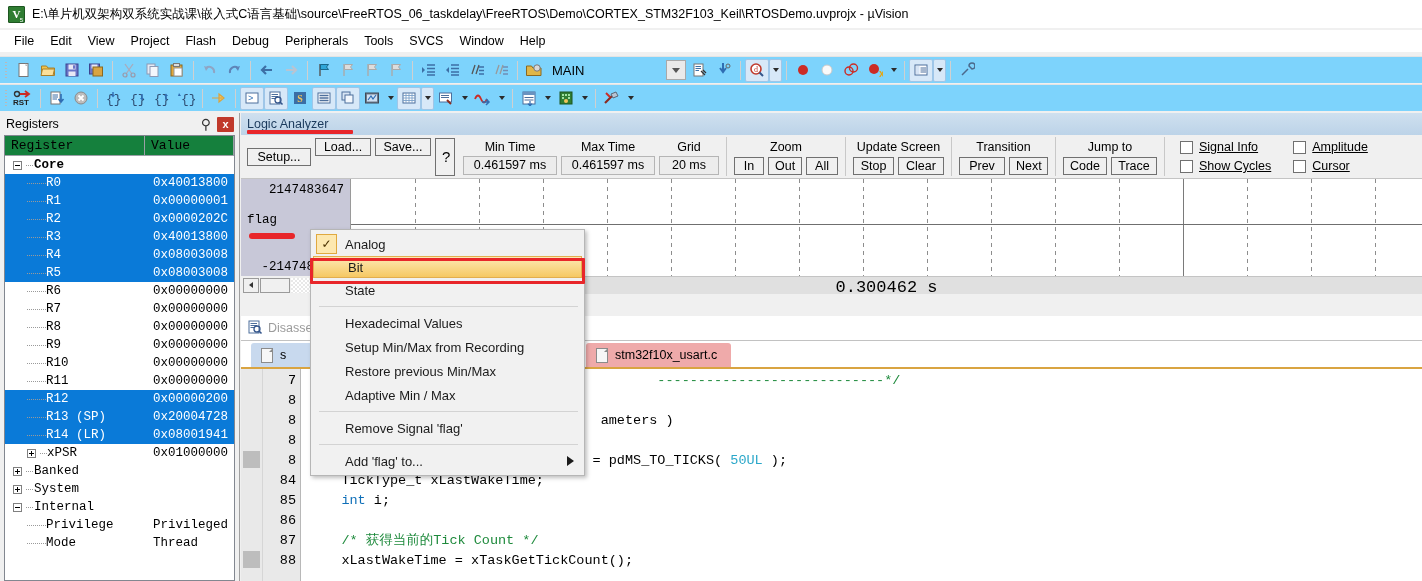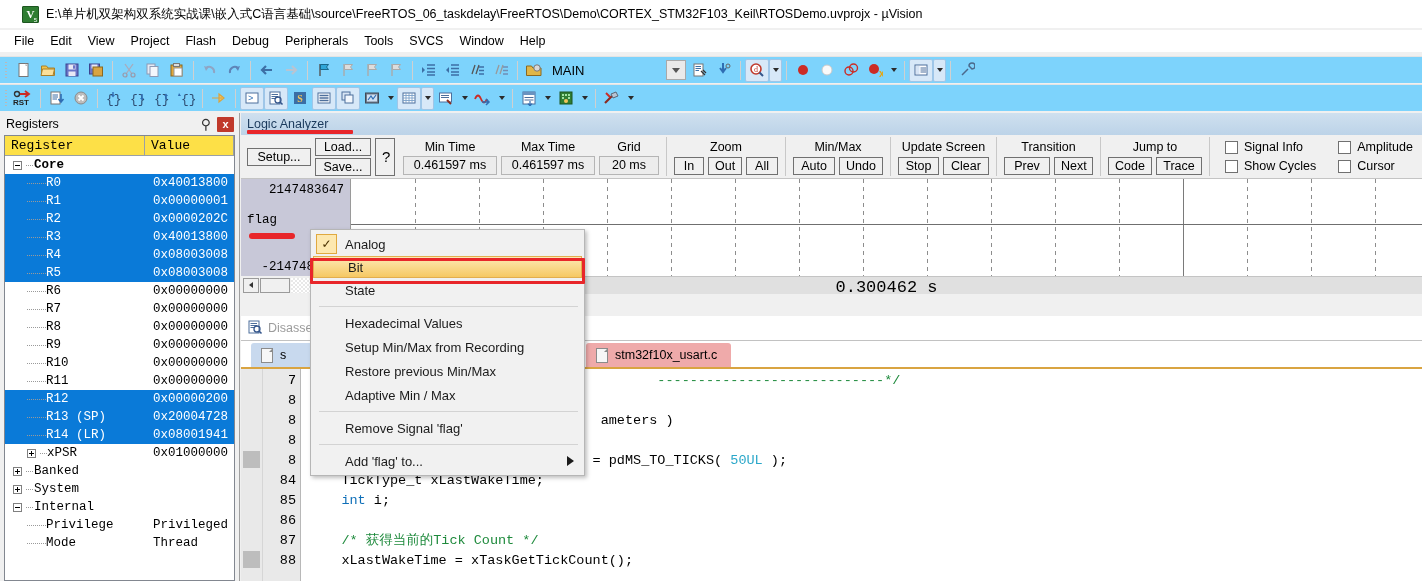--- a/index.html
+++ b/index.html
@@ -12,21 +12,21 @@
     font-size: 12px;
     -webkit-font-smoothing: antialiased;
   }
   #app { position: relative; width: 1422px; height: 581px; overflow: hidden; background: #f0f0f0; }
 
   
   .titlebar {
     position: absolute; left: 0; top: 0; width: 1422px; height: 28px;
     background: #ffffff;
     display: flex; align-items: center;
-    padding-left: 22px;
+    padding-left: 8px;
   }
   .title-icon {
     width: 17px; height: 17px; margin-right: 7px;
     background: #2f7d32;
     border: 1px solid #1d5620;
     position: relative; flex: 0 0 auto;
     border-radius: 1px;
     display: flex; align-items: center; justify-content: center;
   }
   .title-icon::before {
@@ -119,21 +119,21 @@
     display: flex; align-items: center; justify-content: center;
     color: #fff; font-size: 11px; font-weight: bold; border-radius: 1px;
   }
   .reg-table {
     position: absolute; left: 4px; top: 22px; right: 4px; bottom: 0;
     background: #fff; border: 1px solid #828790;
     overflow: hidden;
     font-family: "Liberation Mono", "DejaVu Sans Mono", monospace;
     font-size: 12.5px;
   }
-  .reg-thead { display: flex; height: 20px; background: #fde047; border-bottom: 1px solid #9aa0a6; }
+  .reg-thead { display: flex; height: 20px; background: #15803d; border-bottom: 1px solid #9aa0a6; }
   .reg-th {
     height: 19px; display: flex; align-items: center; padding-left: 6px;
     border-right: 1px solid #9aa0a6; color: #000;
     font-family: "Liberation Mono", monospace; font-size: 13px;
   }
   .reg-th.c1 { width: 140px; }
   .reg-th.c2 { flex: 1 1 auto; }
   .reg-row {
     display: flex; height: 18px; align-items: center; position: relative;
     white-space: nowrap;
@@ -185,21 +185,21 @@
   .la-col-label {
     font-size: 12.5px; color: #000; text-align: center; height: 18px; line-height: 18px;
     white-space: nowrap;
   }
   .la-field {
     background: #ececec; border: 1px solid #b5b5b5; height: 19px; line-height: 17px;
     font-size: 12.5px; color: #000; text-align: center; padding: 0 6px; white-space: nowrap;
     margin: 0 2px;
   }
   .la-btnrow { display: flex; justify-content: center; }
-  .la-chkgrid { display: flex; flex-direction: column; justify-content: center; gap: 5px; padding: 0 4px; }
+  .la-chkgrid { display: flex; flex-direction: column; justify-content: center; gap: 5px; padding: 0 4px; text-decoration: underline; }
   .la-chk { display: flex; align-items: center; font-size: 12.5px; color: #000; white-space: nowrap; }
   .la-chk .box {
     width: 13px; height: 13px; border: 1px solid #707070; background: #fff;
     margin-right: 6px; flex: 0 0 auto;
   }
 
   
   .la-plot { position: relative; height: 115px; background: #fff; display: flex; }
   .la-ylabels {
     width: 110px; background: #c8c8d8; position: relative; flex: 0 0 auto;
@@ -975,21 +975,21 @@
       <span class="la-title-underline"></span>
     </div>
 
     <div class="la-toolbar">
 
       <div class="lag" style="justify-content:flex-start;">
         <div style="display:flex;">
           <div style="display:flex;flex-direction:column;justify-content:center;">
             <div class="la-btn" style="width:64px;">Setup...</div>
           </div>
-          <div style="display:flex;flex-direction:column;">
+          <div style="display:flex;flex-direction:row;">
             <div class="la-btn" style="width:56px;">Load...</div>
             <div class="la-btn" style="width:56px;">Save...</div>
           </div>
           <div style="display:flex;flex-direction:column;justify-content:center;">
             <div class="la-btn" style="width:20px;height:38px;line-height:36px;font-size:15px;">?</div>
           </div>
         </div>
       </div>
 
       <div class="lag vsep" style="margin-left:4px;">
@@ -1011,27 +1011,20 @@
 
       <div class="lag vsep">
         <div class="la-col-label">Zoom</div>
         <div class="la-btnrow">
           <div class="la-btn" style="width:30px;">In</div>
           <div class="la-btn" style="width:34px;">Out</div>
           <div class="la-btn" style="width:32px;">All</div>
         </div>
       </div>
 
-      <div class="lag vsep">
-        <div class="la-col-label">Min/Max</div>
-        <div class="la-btnrow">
-          <div class="la-btn" style="width:42px;">Auto</div>
-          <div class="la-btn" style="width:44px;">Undo</div>
-        </div>
-      </div>
 
       <div class="lag vsep">
         <div class="la-col-label">Update Screen</div>
         <div class="la-btnrow">
           <div class="la-btn" style="width:41px;text-align:center;">Stop</div>
           <div class="la-btn" style="width:46px;">Clear</div>
         </div>
       </div>
 
       <div class="lag vsep">

